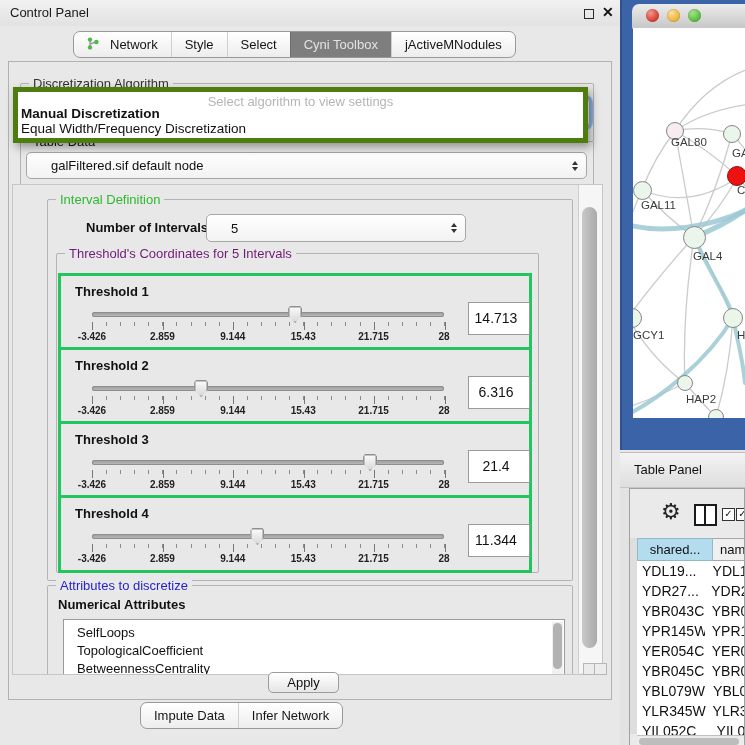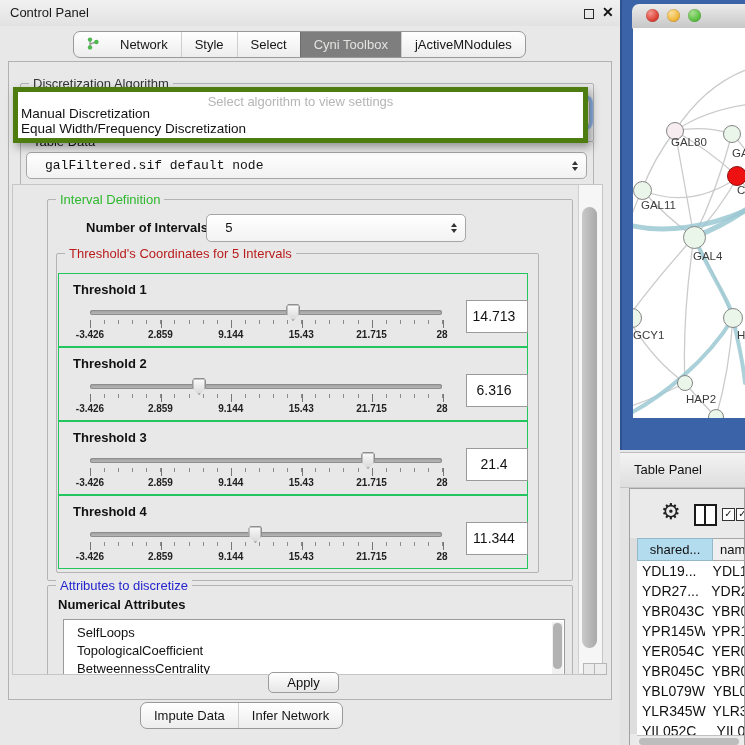--- a/index.html
+++ b/index.html
@@ -9,59 +9,59 @@
 
   
   .cp-titlebar{left:0;top:0;width:620px;height:26px;background:linear-gradient(#f1f1f1,#e2e2e2);}
   .cp-title{left:10px;top:5px;font-size:13px;color:#1a1a1a;}
   .float-ic{left:584px;top:9px;width:8px;height:8px;border:1.5px solid #2a2a2a;background:transparent;}
   .close-ic{left:602px;top:4px;font-size:14px;font-weight:bold;color:#111;}
 
   
   .tabbar{display:flex;height:25px;border:1px solid #999;border-radius:7px;overflow:hidden;
           background:linear-gradient(#ffffff,#ededed);}
-  .tab{display:flex;align-items:center;gap:21px;padding:0 13px;font-size:13px;color:#151515;
+  .tab{display:flex;align-items:center;gap:11px;padding:0 13px;font-size:13px;color:#151515;
        border-left:1px solid #cfcfcf;white-space:nowrap;}
   .tab:first-child{border-left:none;}
   .tab.sel{background:#7e7e7e;color:#e3e3e1;border-left-color:#6c6c6c;}
   .topbar{left:73px;top:31px;}
   .botbar{left:140px;top:702px;}
 
   
   .frame{left:8px;top:61px;width:602px;height:637px;border:1px solid #b2b2b2;}
 
   .group{border:1px solid #b4b4b4;border-radius:2px;}
   .legend{position:absolute;top:-8px;left:8px;background:#e8e8e8;padding:0 4px;font-size:13px;line-height:15px;}
 
   .combo{background:linear-gradient(#ffffff,#f2f2f2);border:1px solid #a6a6a6;border-radius:5px;
          display:flex;align-items:center;font-size:13px;}
-  .combo .txt{padding-left:18px;flex:1;font-family:Liberation Mono, monospace;}
+  .combo .txt{padding-left:24px;flex:1;}
   .updn{display:flex;flex-direction:column;gap:2px;margin-right:8px;}
   .tri-u{width:0;height:0;border-left:3.5px solid transparent;border-right:3.5px solid transparent;border-bottom:4.5px solid #333;}
   .tri-d{width:0;height:0;border-left:3.5px solid transparent;border-right:3.5px solid transparent;border-top:4.5px solid #333;}
   .focusring{box-shadow:0 0 1px 3px rgba(88,148,230,.65);}
 
   
   .popup{left:13px;top:87px;width:565px;height:46px;background:#fff;border:5px solid #4d7c0f;
          box-shadow:3px 4px 9px rgba(0,0,0,.38);z-index:30;}
   .popup .hint{position:absolute;left:0;right:0;top:2px;text-align:center;font-size:13px;color:#b5b5b5;}
   .popup .opt{position:absolute;left:3px;font-size:13.5px;white-space:nowrap;}
-  .popup .opt.b{font-weight:normal;top:14px;}
+  .popup .opt.b{font-weight:bold;top:14px;}
   .popup .opt.n{top:29px;}
 
   
   .spane{left:12px;top:184px;width:589px;height:489px;border:1px solid #c6c6c6;overflow:hidden;background:#e8e8e8;}
   .vscroll{left:578px;top:185px;width:23px;height:488px;background:#f6f6f6;border-left:1px solid #cfcfcf;}
   .vthumb{position:absolute;left:3px;top:22px;width:15px;height:441px;border-radius:8px;
           background:linear-gradient(90deg,#c9c9c9,#a9a9a9);}
   .corner{left:583px;top:663px;width:22px;height:10px;border:1px solid #b6b6b6;background:#ececec;}
   .corner i{position:absolute;left:10px;top:0;bottom:0;width:1px;background:#b6b6b6;}
 
   
-  .thr{position:absolute;left:45px;width:468px;height:72px;border:1px solid #22c55e;background:#e8e8e8;}
+  .thr{position:absolute;left:45px;width:468px;height:72px;border:3px solid #22c55e;background:#e8e8e8;}
   .thr .tl{position:absolute;left:14px;top:8px;font-size:13px;font-weight:bold;}
   .track{position:absolute;left:31px;top:36px;width:352px;height:5px;border-radius:3px;
          background:linear-gradient(#9a9a9a,#bdbdbd);box-shadow:inset 0 0 0 1px #8d8d8d;}
   .thumb{position:absolute;top:-6px;width:14px;height:17px;transform:translateX(-50%);
          background:linear-gradient(#fdfdfd,#d5d5d5);
          clip-path:polygon(14% 0,86% 0,100% 14%,100% 58%,50% 100%,0 58%,0 14%);
          box-shadow:inset 0 0 0 1.5px #8f8f8f;}
   .ticks{position:absolute;left:31px;top:46px;width:353px;height:4px;
          background:repeating-linear-gradient(90deg,#8b8b8b 0 1px,transparent 1px 14.08px);}
   .mj{position:absolute;top:0;width:1px;height:8px;background:#777;}
@@ -190,21 +190,21 @@
     <div class="abs" style="left:73px;top:35px;font-size:13px;font-weight:bold;">Number of Intervals</div>
     <div class="abs combo" style="left:193px;top:29px;width:258px;height:26px;">
       <span class="txt">5</span>
       <span class="updn">
           <i class="tri-u"></i>
           <i class="tri-d"></i>
         </span>
     </div>
 
     <div class="abs group" style="left:43px;top:68px;width:481px;height:318px;">
-      <div class="legend" style="color:#b91c1c;">Threshold's Coordinates for 5 Intervals</div>
+      <div class="legend" style="color:#701a75;">Threshold's Coordinates for 5 Intervals</div>
     </div>
 
     <div class="thr" style="top:88px;">
       <div class="tl">Threshold 1</div>
       <div class="track">
         <div class="thumb" style="left: 57.7%;"></div>
       </div>
       <div class="ticks">
         <i class="mj" style="left:0%"></i>
           <i class="mj" style="left:20%"></i>

